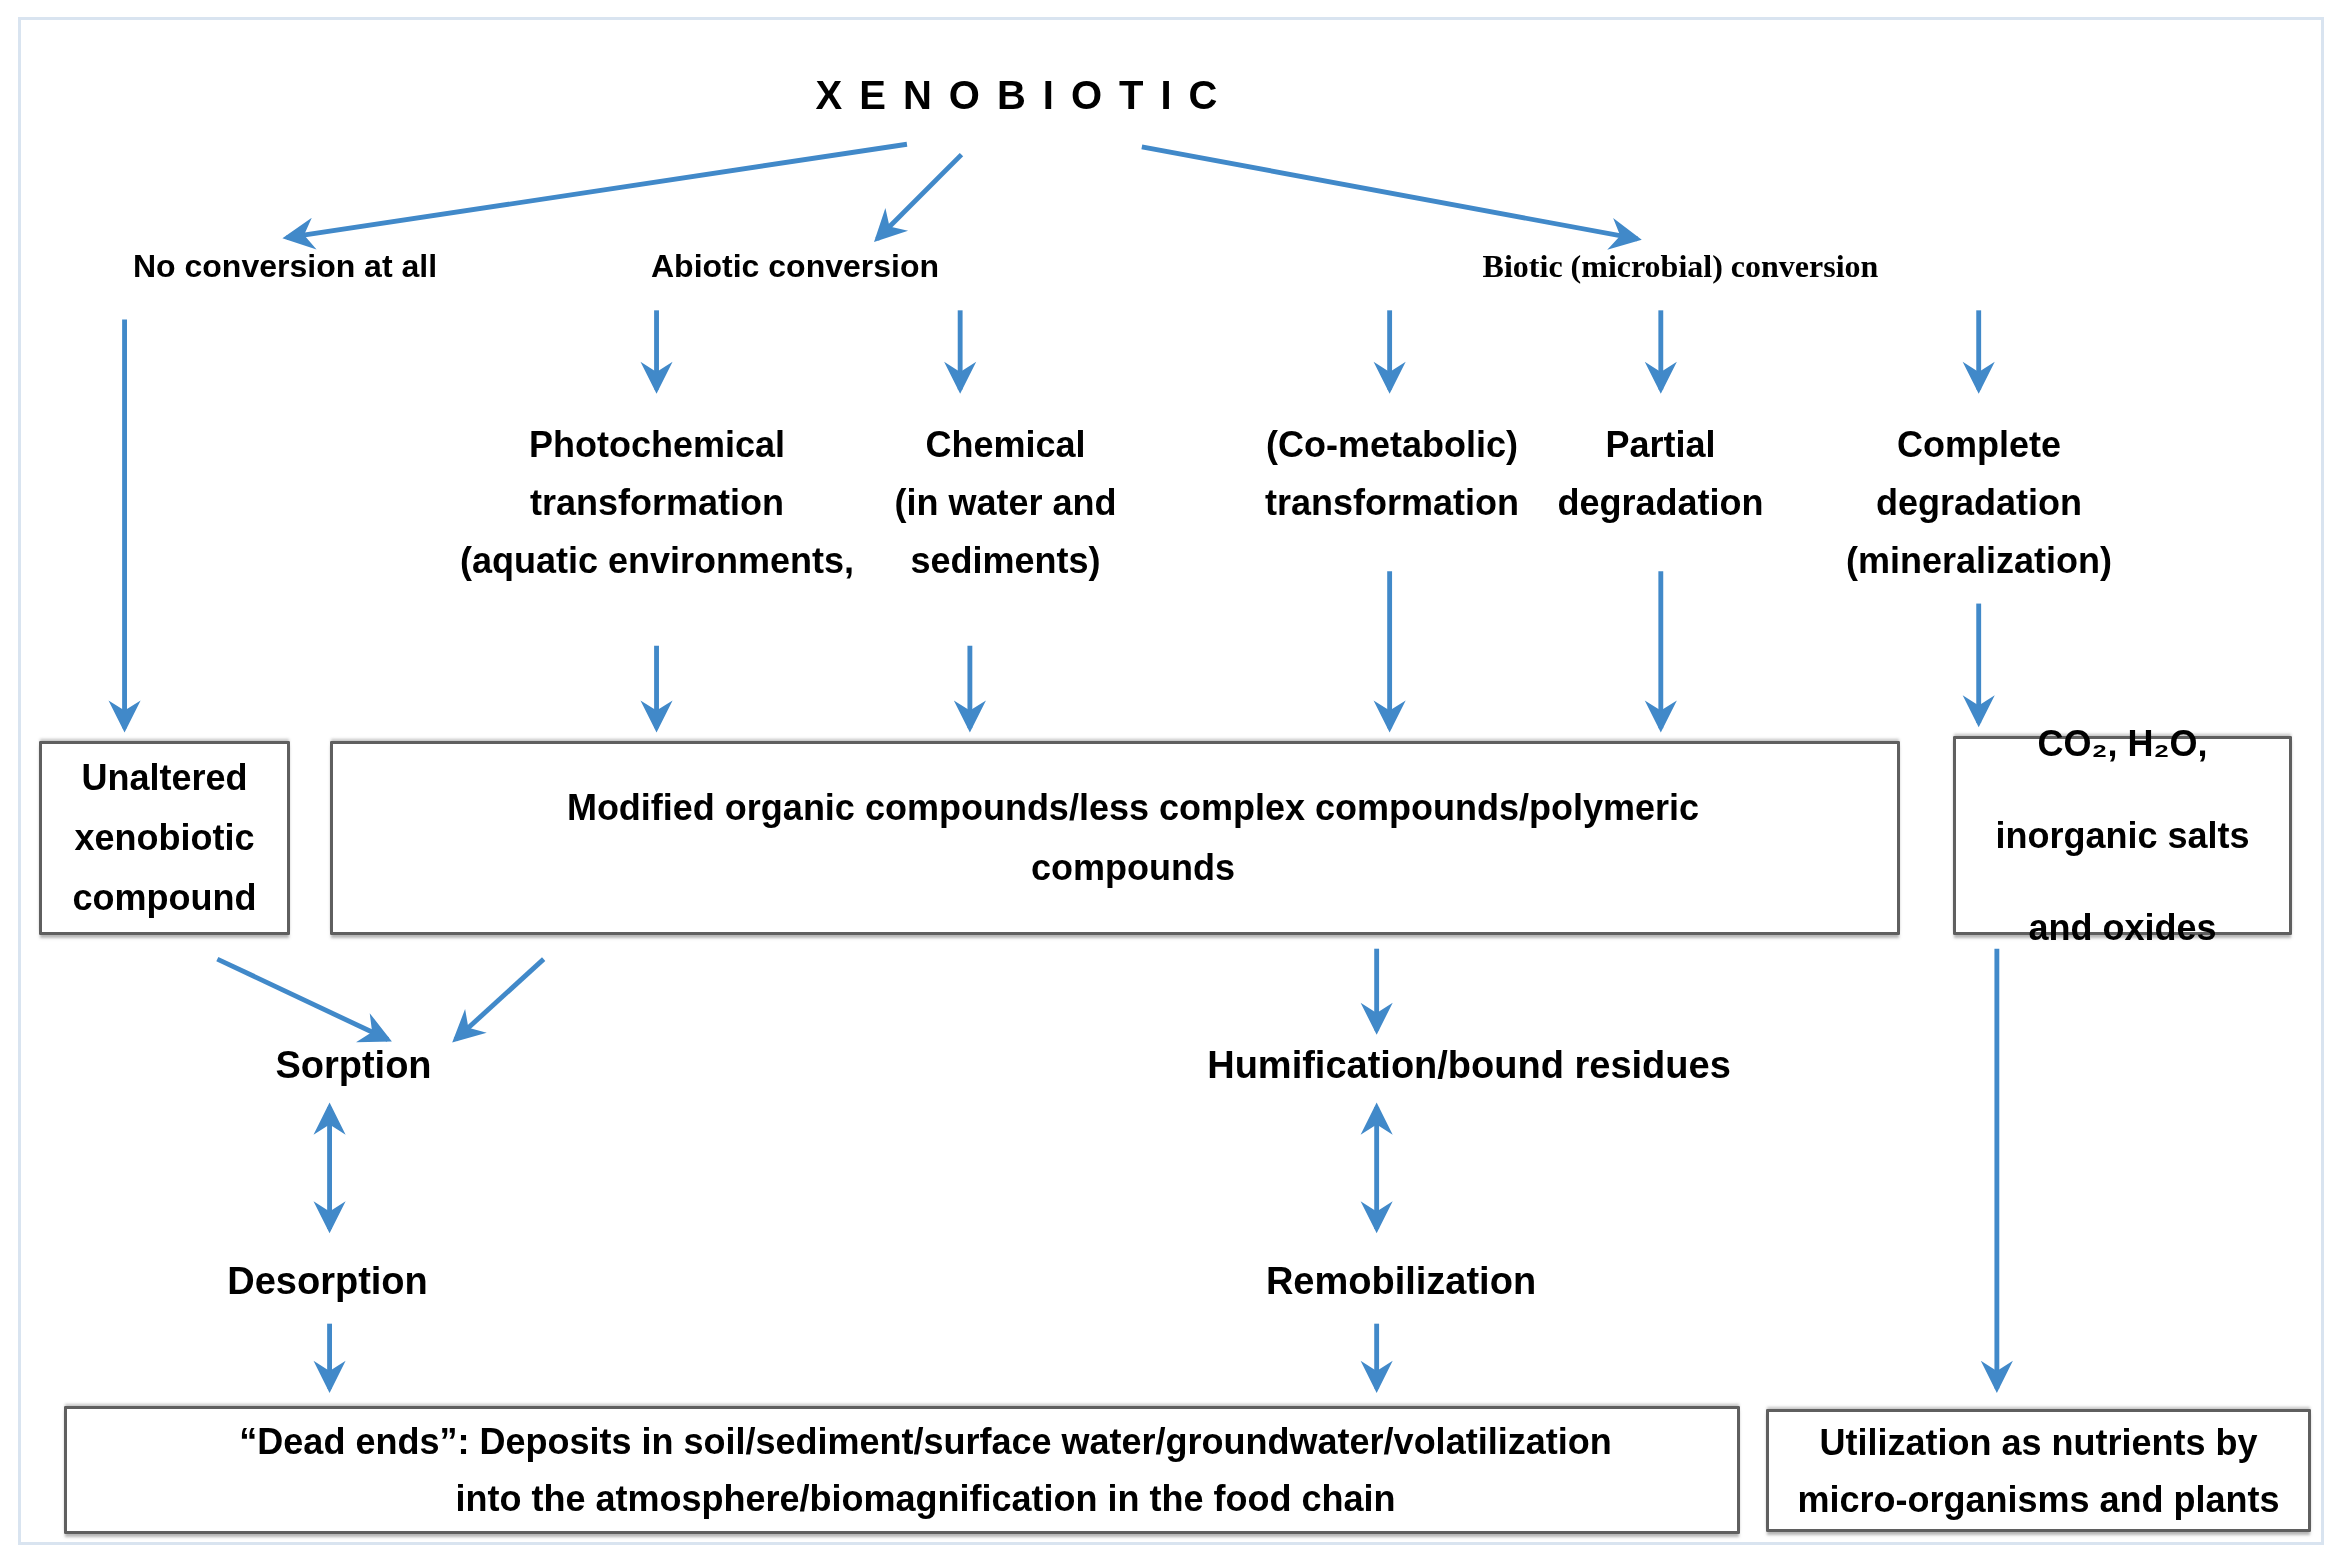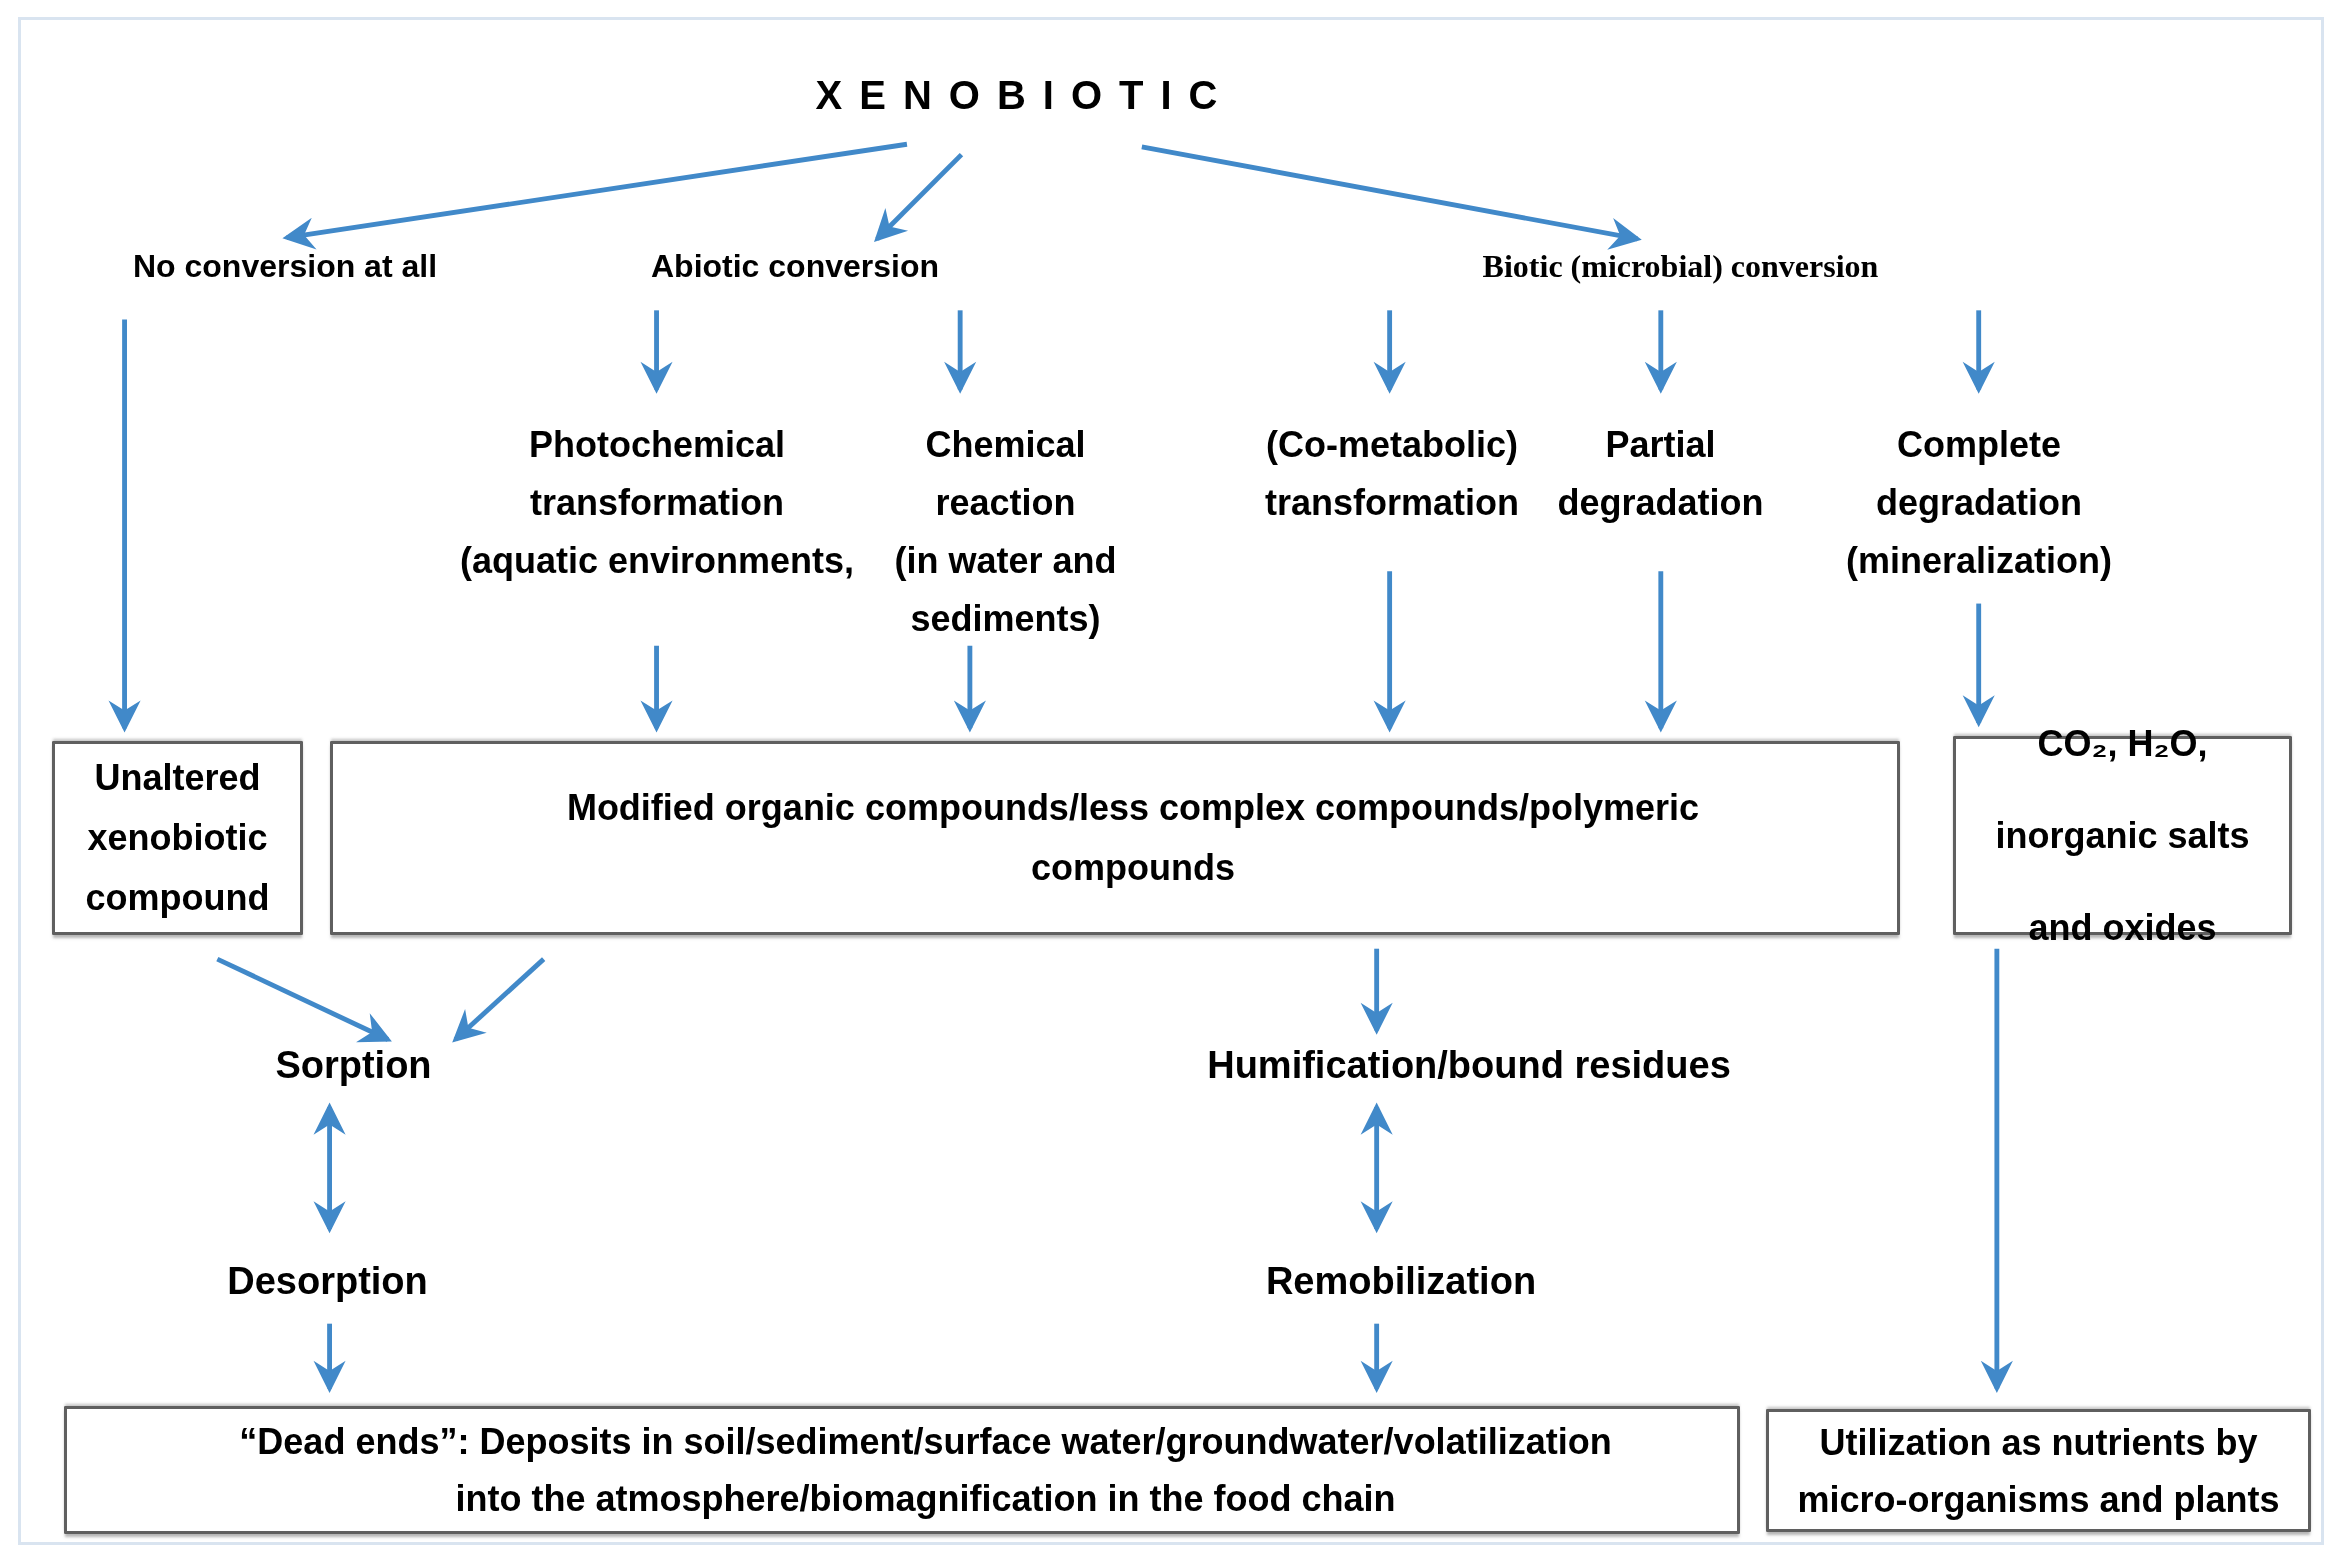--- a/index.html
+++ b/index.html
@@ -68,42 +68,41 @@
 <div class="label branch" style="left:1356px;top:248px;width:649px;font-family:Liberation Serif, serif;">Biotic  (microbial)  conversion</div>
 
 <div class="label sub" style="left:428px;top:416px;width:458px;">
   <div>Photochemical</div>
   <div>transformation</div>
   <div>(aquatic environments,</div>
 </div>
 
 <div class="label sub" style="left:798px;top:416px;width:415px;">
   <div>Chemical</div>
-  <div>reaction</div>
   <div>(in water and</div>
   <div>sediments)</div>
 </div>
 
 <div class="label sub" style="left:1168px;top:416px;width:448px;">
   <div>(Co-metabolic)</div>
   <div>transformation</div>
 </div>
 
 <div class="label sub" style="left:1505px;top:416px;width:311px;">
   <div>Partial</div>
   <div>degradation</div>
 </div>
 
 <div class="label sub" style="left:1791px;top:416px;width:376px;">
   <div>Complete</div>
   <div>degradation</div>
   <div>(mineralization)</div>
 </div>
 
-<div class="box" style="left:52px;top:741px;width:245px;height:188px;">
+<div class="box" style="left:39px;top:741px;width:245px;height:188px;">
   <div>Unaltered</div>
   <div>xenobiotic</div>
   <div>compound</div>
 </div>
 
 <div class="box" style="left:330px;top:741px;width:1528px;height:188px;padding-left:36px;">
   <div>Modified organic compounds/less complex compounds/polymeric</div>
   <div>compounds</div>
 </div>
 

